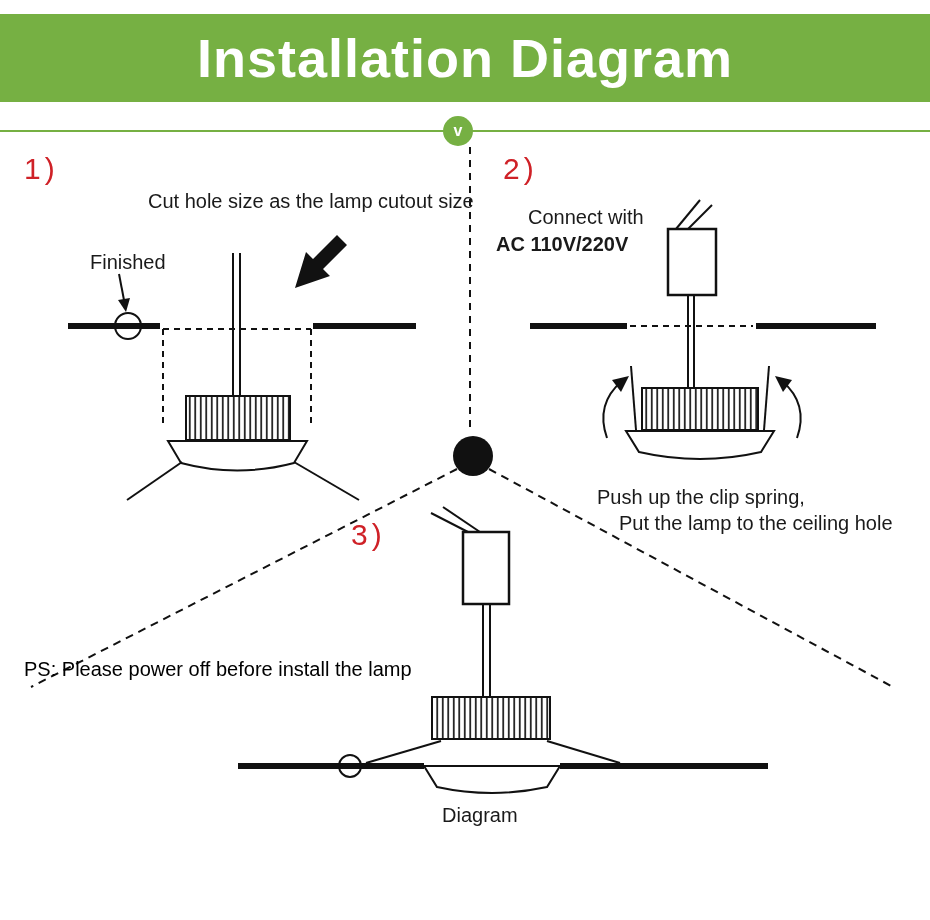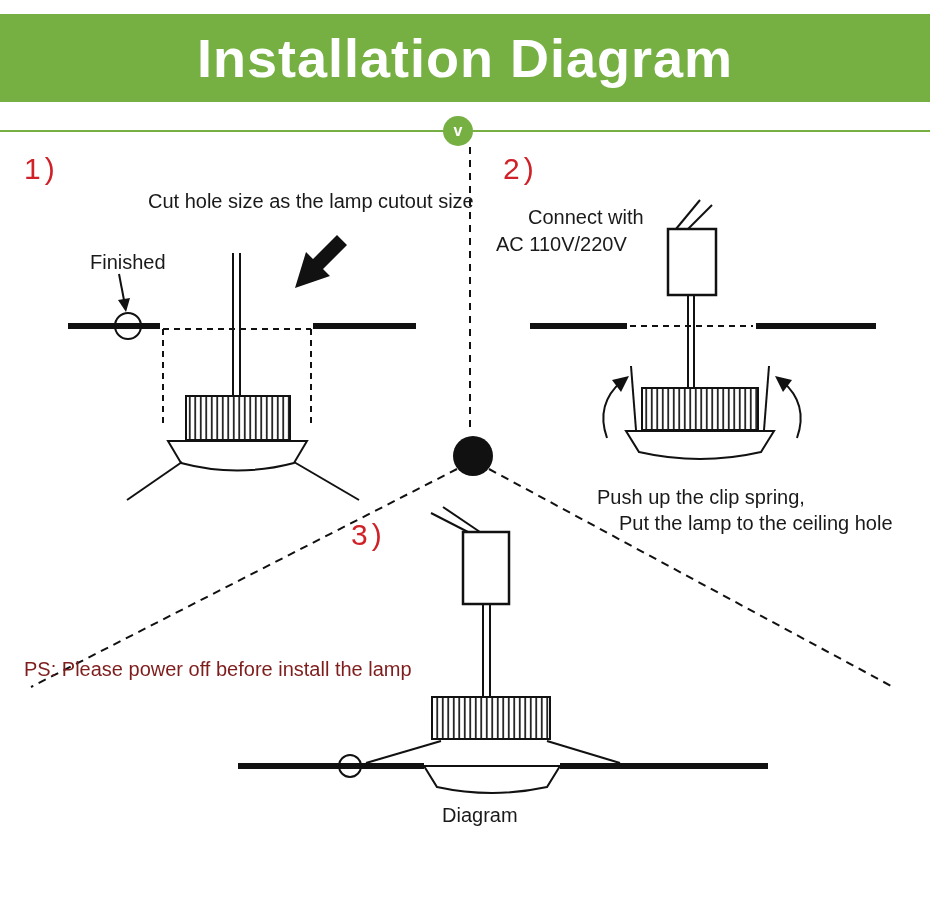--- a/index.html
+++ b/index.html
@@ -19,21 +19,21 @@
     position:absolute;left:0;top:130px;width:930px;height:2px;background:#76b043;
   }
   .badge{
     position:absolute;left:443px;top:116px;width:30px;height:30px;border-radius:50%;
     background:#76b043;color:#fff;font-size:16px;display:flex;align-items:center;
     justify-content:center;font-weight:bold;
   }
   svg.draw{position:absolute;left:0;top:0;pointer-events:none;}
   .txt{position:absolute;white-space:nowrap;font-size:20px;color:#1a1a1a;}
   .stepnum{position:absolute;font-size:30px;color:#cf2127;letter-spacing:4px;white-space:nowrap;}
-  .note{position:absolute;font-size:20px;color:#7f1d1d;white-space:nowrap;}
+  .note{position:absolute;font-size:20px;color:#000000;white-space:nowrap;}
 </style>
 </head>
 <body>
 
 <div class="page">
 
   <div class="banner">
     <h1>Installation Diagram</h1>
   </div>
 
@@ -137,21 +137,21 @@
       <path d="M424 766 L560 766 L547 787 Q492 799 437 787 Z" fill="#fff"></path>
     </g>
   </svg>
 
   <div class="stepnum" style="left:24px;top:152px;">1)</div>
   <div class="txt" style="left:100px;top:190px;margin-left:48px;">Cut hole size as the lamp cutout size</div>
   <div class="txt" style="left:90px;top:251px;">Finished</div>
 
   <div class="stepnum" style="left:503px;top:152px;">2)</div>
   <div class="txt" style="left:496px;top:206px;margin-left:32px;">Connect with</div>
-  <div class="txt" style="left:496px;top:233px;">AC 110V/220V</div>
+  <div class="txt" style="left:496px;top:233px;font-weight:bold;">AC 110V/220V</div>
   <div class="txt" style="left:619px;top:512px;">Put the lamp to the ceiling hole</div>
   <div class="txt" style="left:597px;top:486px;">Push up the clip spring,</div>
 
   <div class="stepnum" style="left:351px;top:518px;">3)</div>
   <div class="txt" style="left:442px;top:804px;">Diagram</div>
 
   <div class="note" style="left:24px;top:658px;">PS: Please power off before install the lamp</div>
 
 </div>
 

